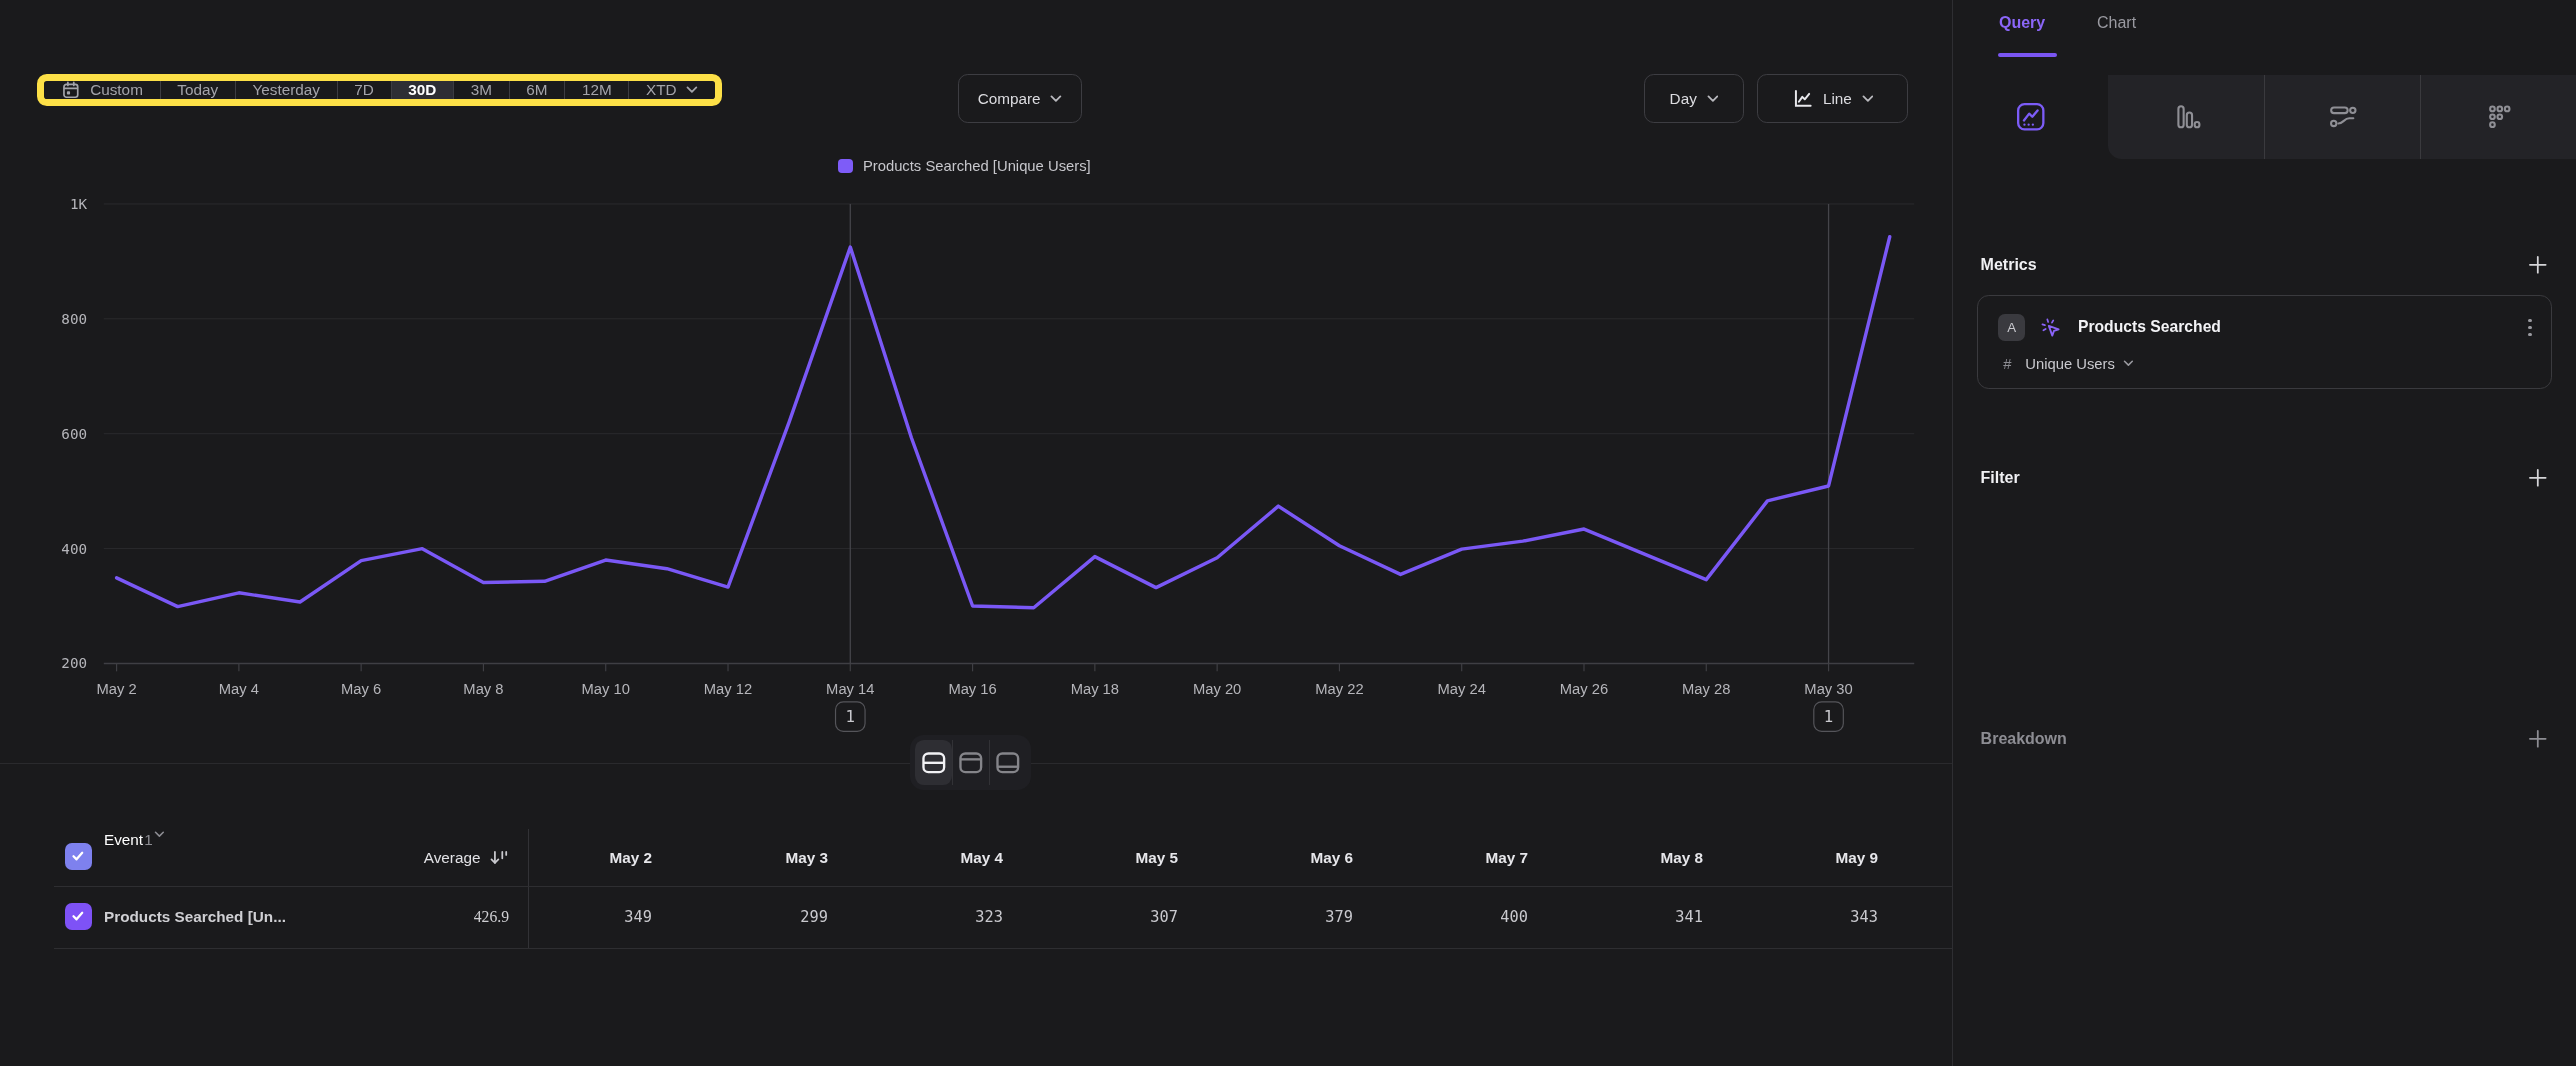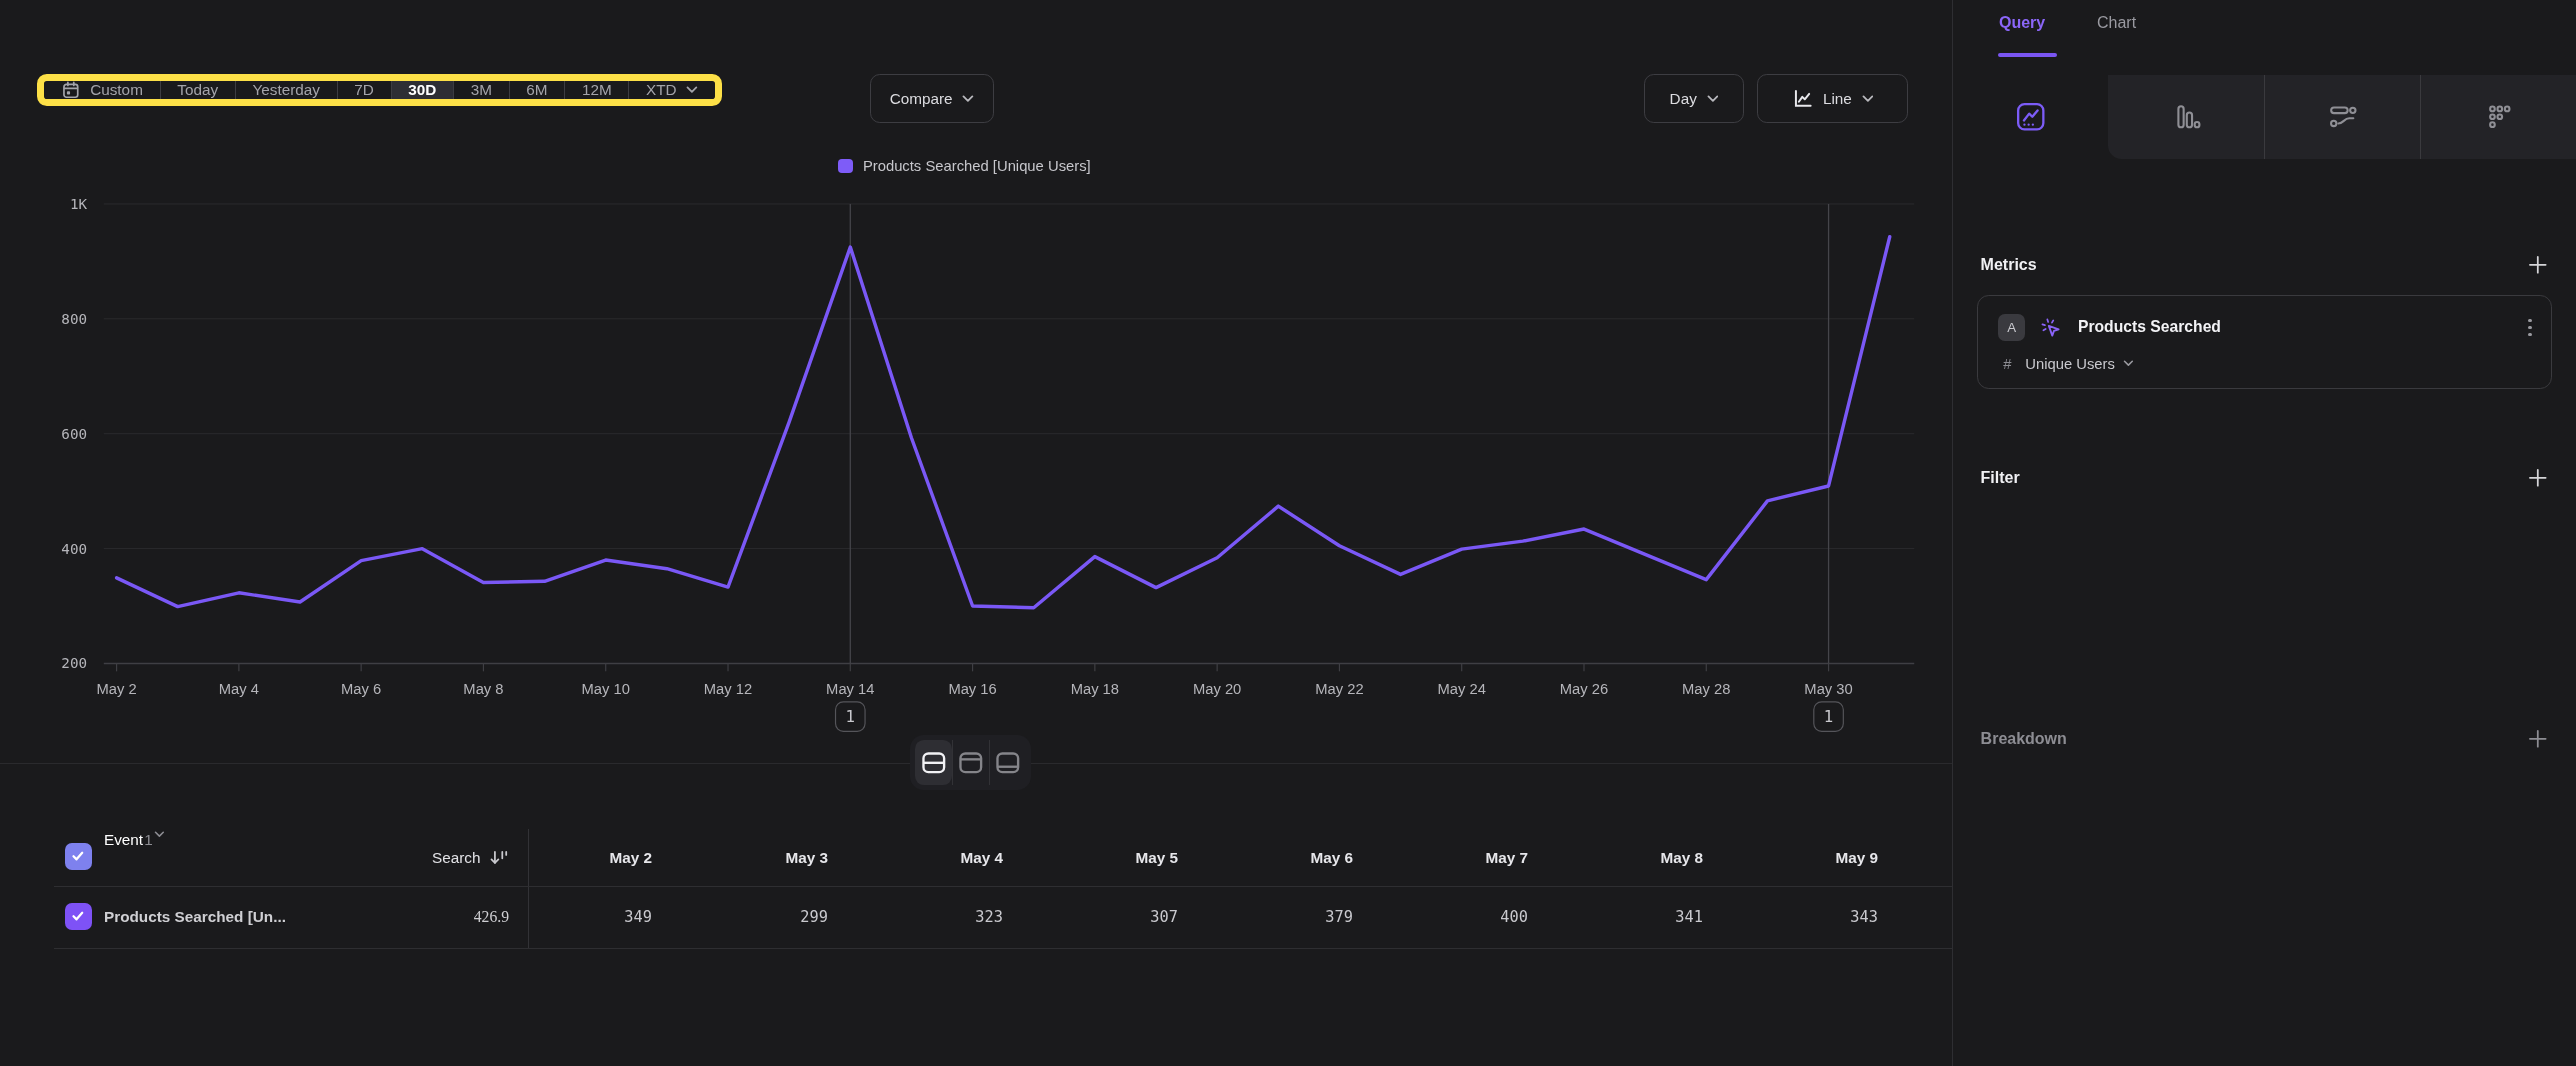--- a/index.html
+++ b/index.html
@@ -10,21 +10,21 @@
   
   .main { position:absolute; left:0; top:0; width:1952px; height:1067px; }
   .vdivider { position:absolute; left:1952px; top:0; width:1px; height:1067px; background:#2e2e32; }
 
   
   .seg { position:absolute; left:37px; top:74px; height:32px; display:flex; border:7px solid #fde047; border-radius:9.8px; overflow:hidden; }
   .seg-item { display:flex; align-items:center; gap:9.8px; padding:0 16.7px; font-size:15.3px; color:#a4a4aa; border-left:1px solid #3d3d42; cursor:default; white-space:nowrap; }
   .seg-item:first-child { border-left:none; }
   .seg-item.active { background:#2e2e34; color:#ffffff; font-weight:700; }
   .btn { position:absolute; top:74px; height:49px; display:flex; align-items:center; justify-content:center; gap:9.8px; padding:0 18.7px; border:1px solid #3d3d42; border-radius:9.8px; font-size:15.3px; color:#dcdce0; }
-  .btn-compare { left:870px; }
+  .btn-compare { left:958px; }
   .btn-day { left:1644px; width:100px; }
   .btn-line { left:1757px; width:151px; }
 
   
   .legend { position:absolute; top:158px; left:0; width:1929px; display:flex; justify-content:center; align-items:center; gap:9.8px; font-size:14.8px; color:#c7c7cc; }
   .legend-chip { width:14.8px; height:14.8px; border-radius:3.9px; }
 
   
   .chart-svg { position:absolute; left:29.5px; top:192px; }
   .axis-label { fill:#b5b5ba; font-size:15px; font-family:"Liberation Sans",sans-serif; }
@@ -242,21 +242,21 @@
       </svg>
   </div>
   <div class="event-head">
     <span>Event</span>
     <span class="event-count">1</span>
     <svg width="10.8" height="6.9" viewBox="0 0 12 8">
         <polyline points="1.5,1.5 6,6 10.5,1.5" fill="none" stroke="#8d8d93" stroke-width="1.8" stroke-linecap="round" stroke-linejoin="round"></polyline>
       </svg>
   </div>
   <div class="avg-head">
-    <span>Search</span>
+    <span>Average</span>
     <svg width="19.7" height="17.7" viewBox="0 0 20 18">
         <line x1="6" y1="3" x2="6" y2="14" stroke="#c9c9ce" stroke-width="1.8" stroke-linecap="round"></line>
         <polyline points="2.5,10.5 6,14 9.5,10.5" fill="none" stroke="#c9c9ce" stroke-width="1.8" stroke-linecap="round" stroke-linejoin="round"></polyline>
         <line x1="13.5" y1="3" x2="13.5" y2="9.5" stroke="#c9c9ce" stroke-width="1.8" stroke-linecap="round"></line>
         <line x1="17.5" y1="3" x2="17.5" y2="6" stroke="#c9c9ce" stroke-width="1.8" stroke-linecap="round"></line>
       </svg>
   </div>
 
   <div class="cb cb-row" style="background: rgb(126, 82, 246);">
     <svg width="15.7" height="15.7" viewBox="0 0 18 18">

